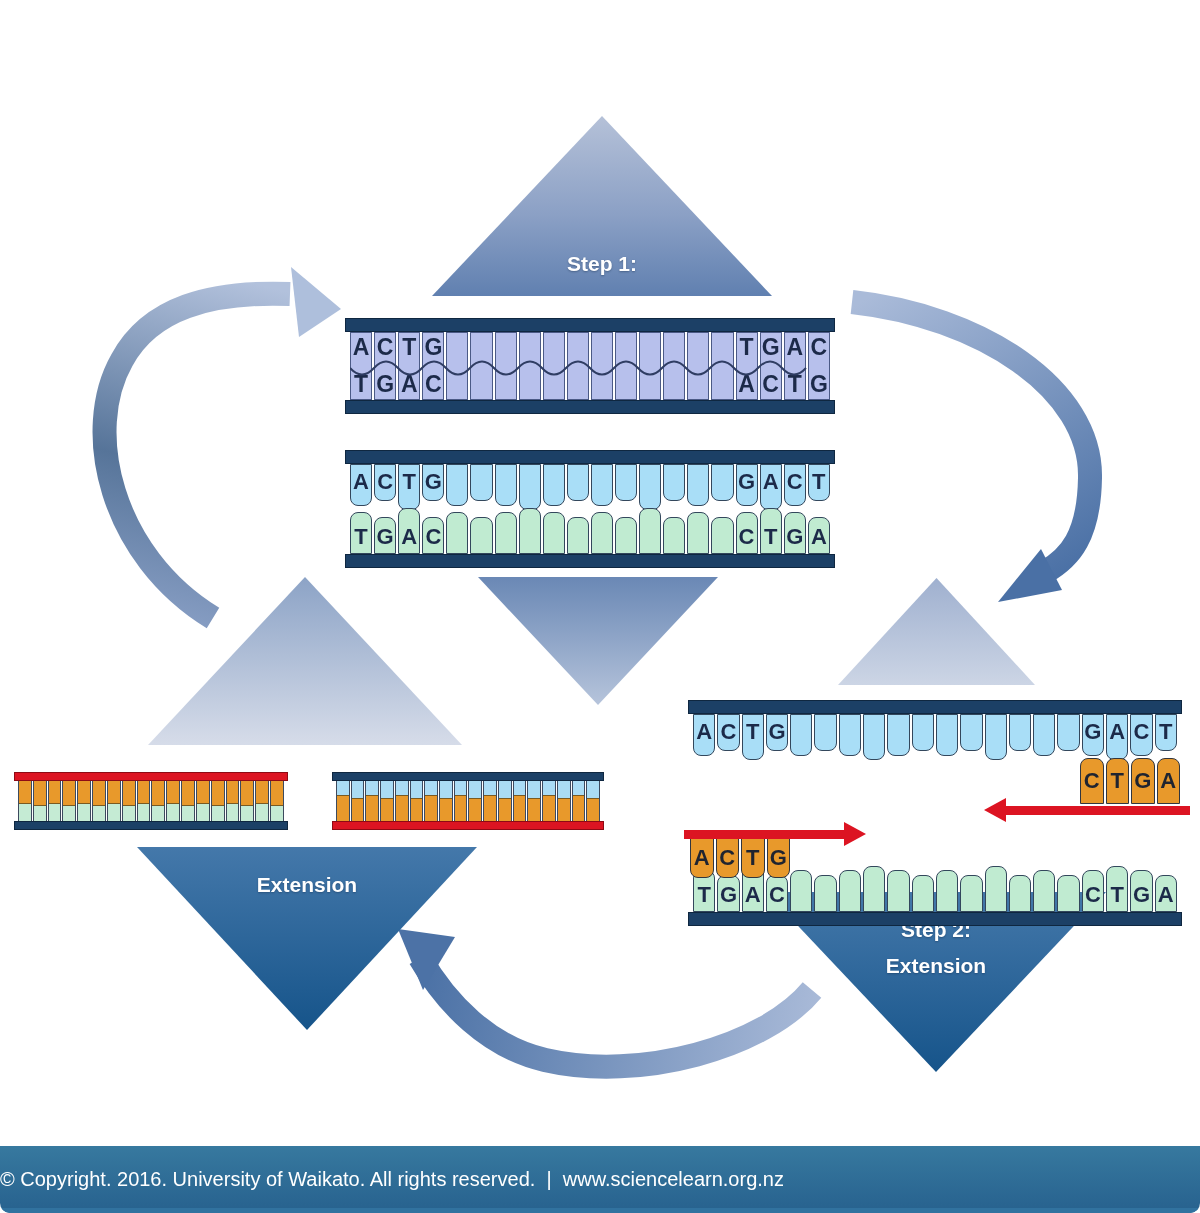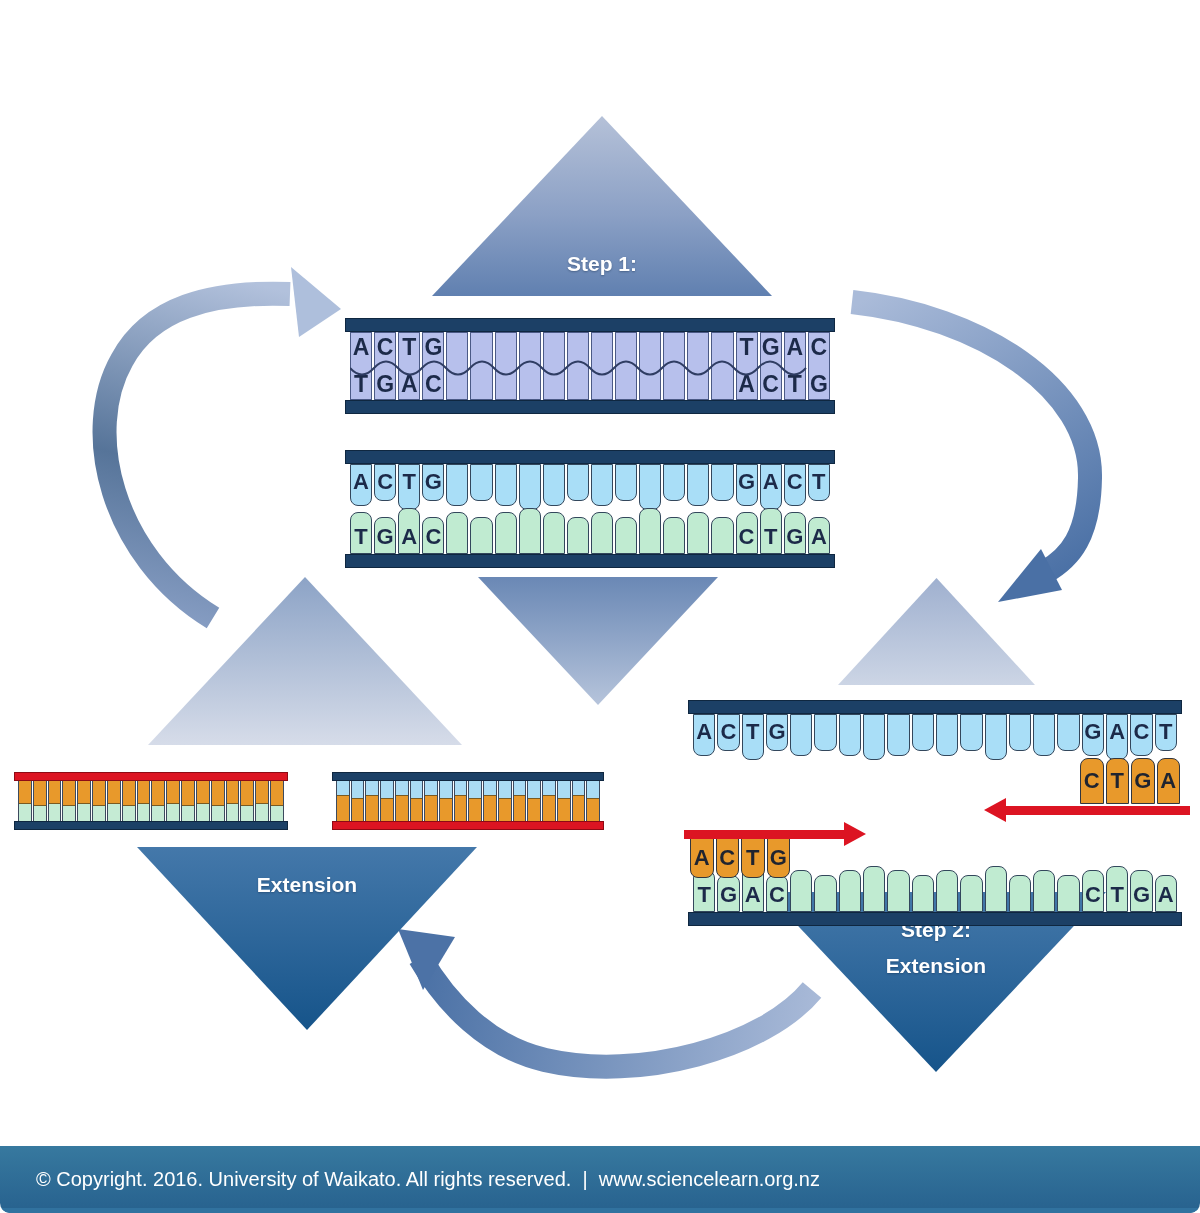--- a/index.html
+++ b/index.html
@@ -8,21 +8,21 @@
 
   
   .topbar{position:absolute;left:0;top:0;width:1200px;height:90px;
           background:linear-gradient(180deg,#3179ae 0%,#2a6da2 55%,#22608f 100%);
           border-bottom:2px solid #a9c3d6;border-radius:10px 10px 0 0;
           display:flex;align-items:center;justify-content:center;box-sizing:border-box;}
   .topbar h1{margin:0;color:#fff;font-size:41px;font-weight:700;letter-spacing:.5px;
              text-shadow:0 2px 3px rgba(10,35,60,.45);}
   .bottombar{position:absolute;left:0;top:1146px;width:1200px;height:67px;
              background:linear-gradient(180deg,#37799f 0%,#27618e 100%);
-             display:flex;align-items:center;padding-left:36px;box-sizing:border-box;}
+             display:flex;align-items:center;box-sizing:border-box;}
   .bottombar::after{content:"";position:absolute;left:0;right:0;bottom:0;height:5px;background:#31729f;}
   .bottombar span{color:#fff;font-size:20px;white-space:pre;}
 
   
   .cycle{position:absolute;left:0;top:0;z-index:1;}
 
   
   .tri{position:absolute;z-index:2;}
   .tri-step1{left:432px;top:116px;width:340px;height:180px;
              background:linear-gradient(180deg,#b5c1d8 0%,#8ba0c5 55%,#6080b0 100%);

